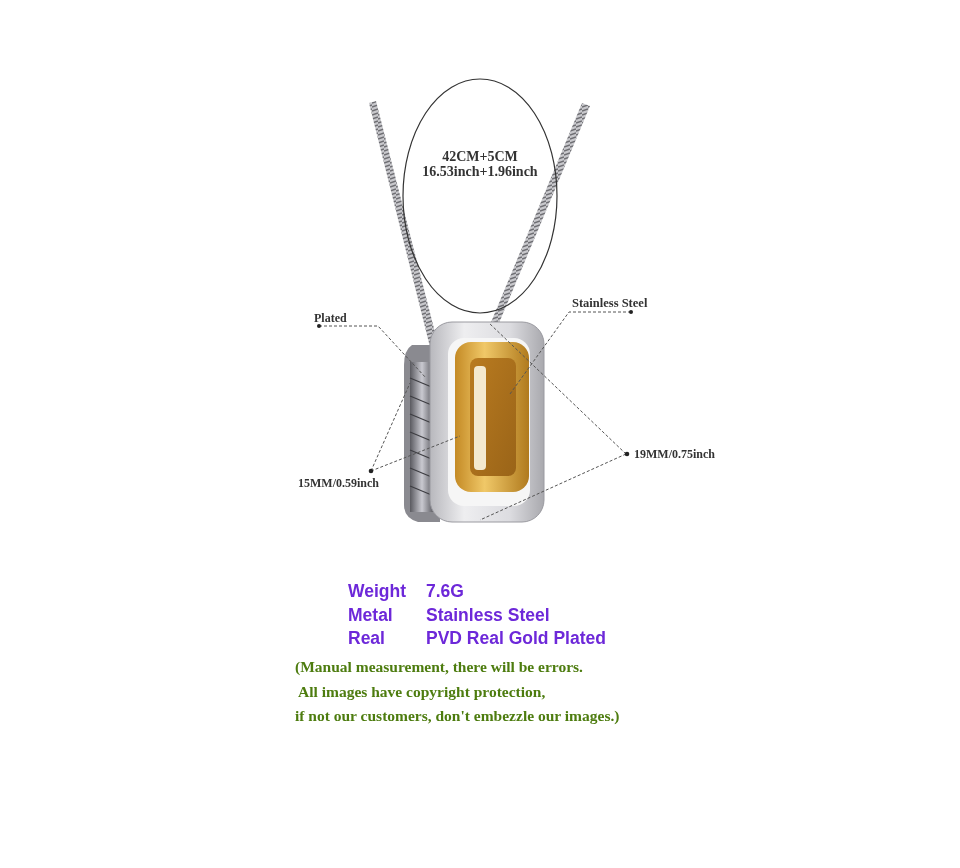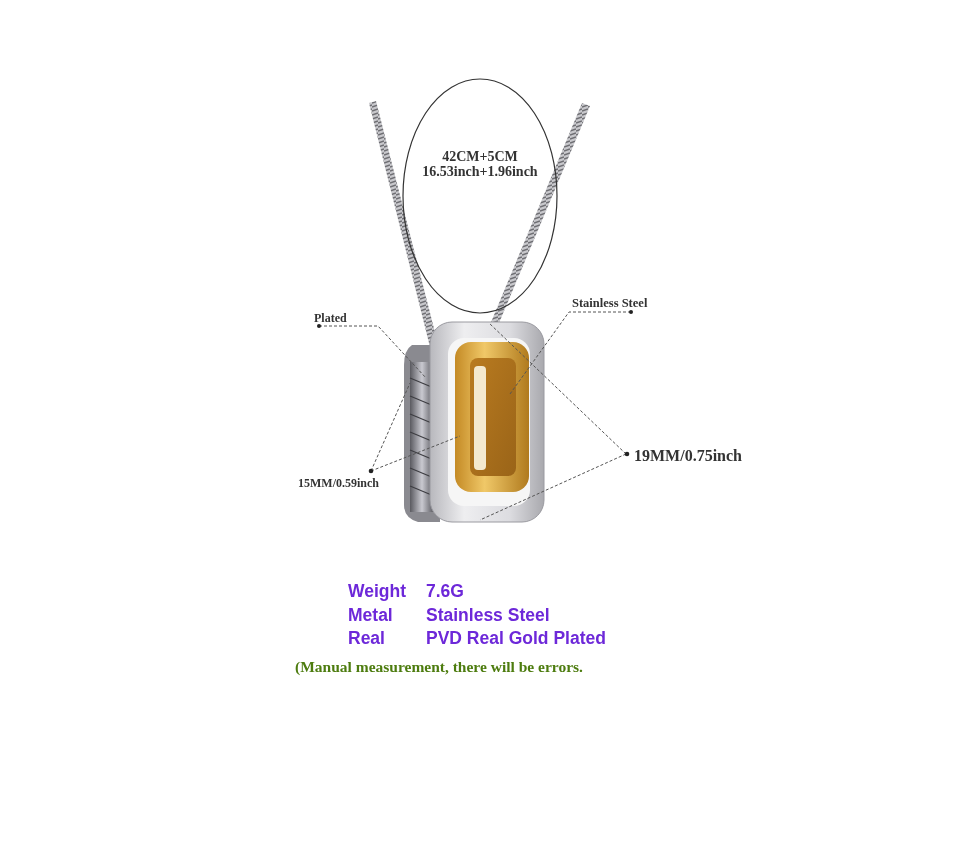--- a/index.html
+++ b/index.html
@@ -88,33 +88,35 @@
       <circle cx="627" cy="454" r="2.3"></circle>
     </g>
   </svg>
 
   <div class="len" style="top:149px">42CM+5CM</div>
   <div class="len" style="top:164px">16.53inch+1.96inch</div>
 
   <div class="lbl" style="left:314px;top:311px;font-size:12px;font-family:'Liberation Serif',serif;">Plated</div>
   <div class="lbl" style="left:572px;top:296px;font-size:12.5px;font-family:'Liberation Serif',serif;">Stainless Steel</div>
   <div class="lbl" style="left:298px;top:476px;font-size:12px;font-family:'Liberation Serif',serif;">15MM/0.59inch</div>
-  <div class="lbl" style="left:634px;top:447px;font-size:16px;font-family:'Liberation Serif',serif;">19MM/0.75inch</div>
+  <div class="lbl" style="left:634px;top:447px;font-size:12px;font-family:'Liberation Serif',serif;">19MM/0.75inch</div>
 
   <div class="specs">
     <div class="row">
       <span class="k">Weight</span>
       <span>7.6G</span>
     </div>
     <div class="row">
       <span class="k">Metal</span>
       <span>Stainless Steel</span>
     </div>
     <div class="row">
       <span class="k" style="width:78px">Real</span>
       <span>PVD Real Gold Plated</span>
     </div>
   </div>
 
   <div class="note">
     <div>(Manual measurement, there will be errors.</div>
+    <div style="white-space:pre"> All images have copyright protection,</div>
+    <div>if not our customers, don't embezzle our images.)</div>
   </div>
 </div>
 
 </body></html>

